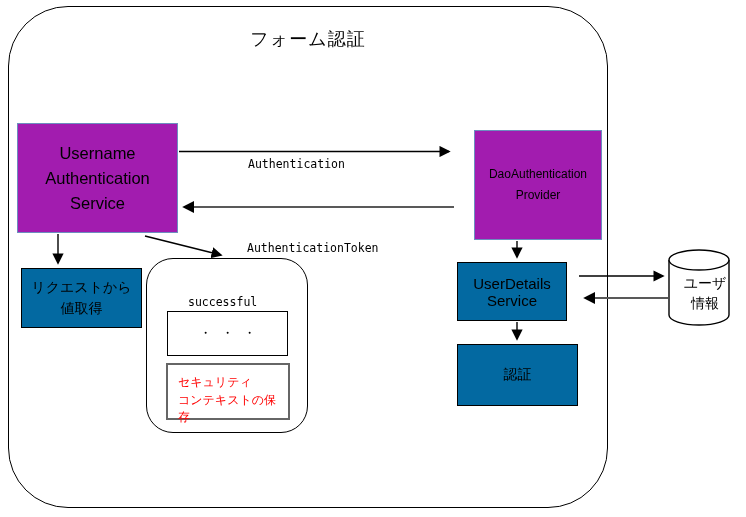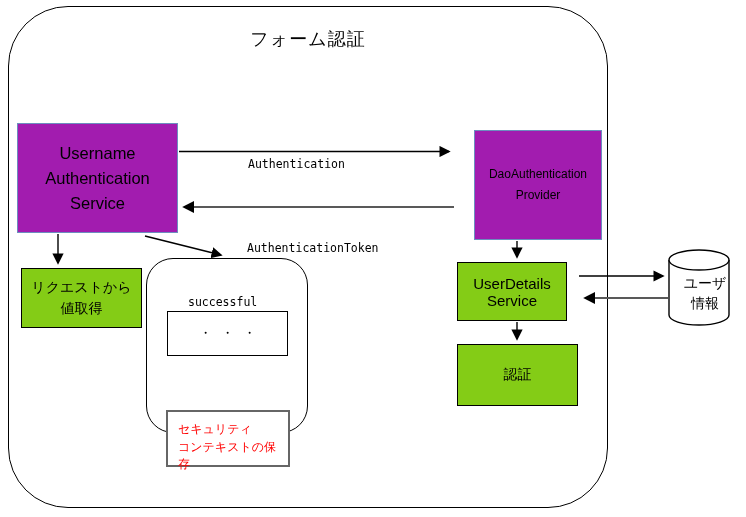--- a/index.html
+++ b/index.html
@@ -16,21 +16,21 @@
 
   .diagram-title {
     left: 8px; top: 27px; width: 600px;
     text-align: center; font-size: 18px; letter-spacing: 1px;
   }
 
   svg.overlay { position: absolute; left: 0; top: 0; width: 746px; height: 517px; pointer-events: none; }
 
   .node {
     display: flex; flex-direction: column; justify-content: center; align-items: center;
-    text-align: center; background: #84cc16; border: 1.6px solid #000;
+    text-align: center; background: #0369a1; border: 1.6px solid #000;
   }
   .node.blue { background: #a21caf; border-color: #6c8ebf; }
 
   .filter-node { left: 17px; top: 123px; width: 161px; height: 110px; font-size: 16.5px; line-height: 25px; }
   .provider-node { left: 454px; top: 130px; width: 128px; height: 110px; font-size: 12px; line-height: 21px; margin-left: 20px; }
   .request-node { left: 21px; top: 268px; width: 121px; height: 60px; font-size: 14px; line-height: 21px; }
   .userdetails-node { left: 457px; top: 262px; width: 110px; height: 59px; font-size: 15px; }
   .auth-node { left: 457px; top: 344px; width: 121px; height: 62px; font-size: 14px; }
 
   .successful-group {
@@ -45,21 +45,21 @@
   .ellipsis-box {
     left: 167px; top: 311px; width: 121px; height: 45px;
     border: 1.6px solid #000; background: #fff;
     display: flex; align-items: center; justify-content: center;
     font-size: 12px; letter-spacing: 10px; text-indent: 10px;
   }
   .save-context-box {
     left: 166px; top: 363px; width: 124px; height: 57px;
     border: 2px solid #666666; background: #fff;
     color: #ff0000; font-size: 12px; line-height: 17.5px;
-    padding: 9px 4px 0 10px; text-align: left; margin-top: 47px;
+    padding: 9px 4px 0 10px; text-align: left;
   }
 
   .cylinder-label {
     left: 669px; top: 273px; width: 72px;
     text-align: center; font-size: 14px; line-height: 20px;
   }
 
   .edge-label {
     font-family: "DejaVu Sans Mono", monospace; font-size: 11.5px; line-height: 15px;
     white-space: pre; text-align: left;

